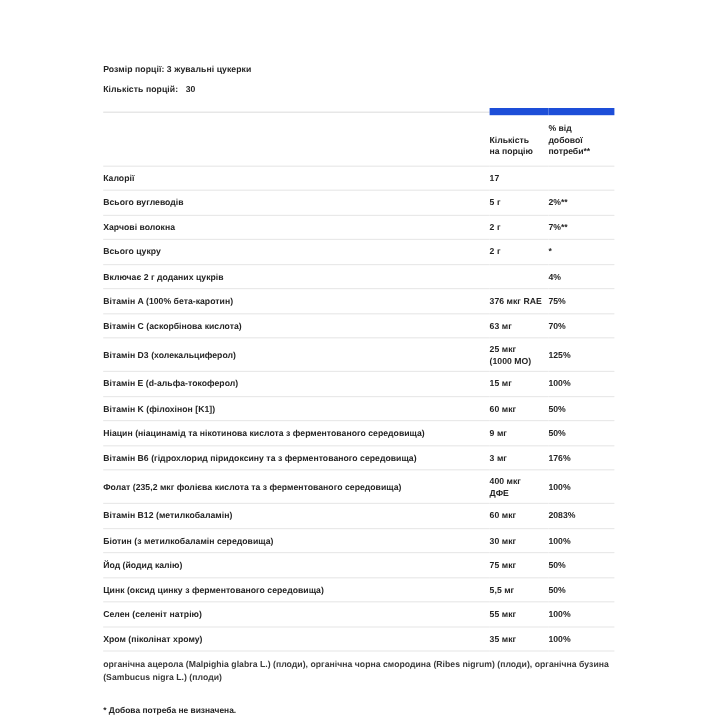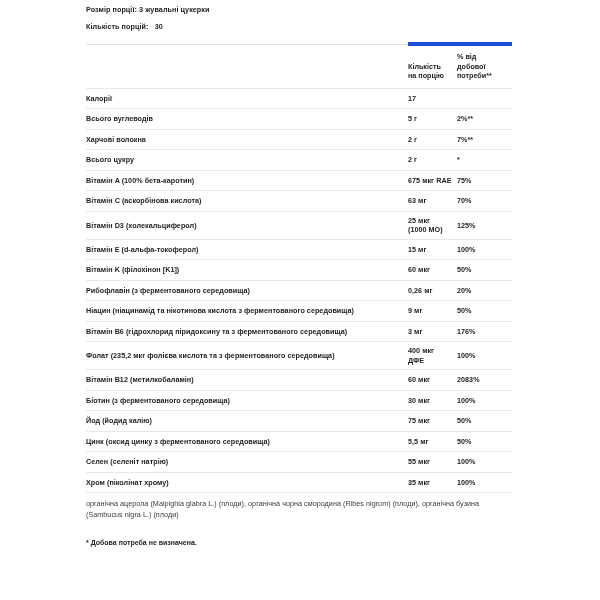--- a/index.html
+++ b/index.html
@@ -25,20 +25,21 @@
   .inner {
     margin: 0 auto;
     width: 426px;
     padding-left: 86px;
     padding-right: 88px;
     box-sizing: content-box;
   }
   
   .serving-block {
     padding-top: 3px;
+    margin-top: 48px;
   }
   .serving-line {
     font-size: 7.2px;
     font-weight: bold;
     line-height: 1.35;
     letter-spacing: 0.01em;
     color: #232323;
     margin: 0;
     padding: 2px 0 2px 0;
   }
@@ -62,40 +63,40 @@
   }
   .col-name  { width: 322px; }
   .col-amt   { width: 49px; }
   .col-dv    { width: 55px; }
 
   .nutri-table thead th {
     font-size: 7.2px;
     font-weight: bold;
     line-height: 1.32;
     color: #232323;
-    border-top: 4px solid #1d4ed8;
+    border-top: 6px solid #1d4ed8;
     padding: 6px 0 7px 0;
     vertical-align: bottom;
   }
   .nutri-table thead th.col-name { border-top: 1px solid #e2e2e2; }
 
   .nutri-table tbody td {
     font-size: 7.2px;
     font-weight: bold;
     line-height: 1.32;
     color: #232323;
     border-top: 1px solid #e9e9e9;
     padding: 5px 0 5px 0;
     letter-spacing: 0.005em;
   }
   .nutri-table tbody tr.tall td {
     padding: 4px 0 4px 0;
   }
   .nutri-table tbody tr.blend-detail td {
-    font-weight: normal;
+    font-weight: bold;
     color: #3a3a3a;
     padding: 6px 0 6px 0;
     line-height: 1.5;
   }
   .amt-multiline { line-height: 1.45; margin-top: 32px; }
 
   
   .footnotes {
     margin-top: 11px;
     font-size: 7.0px;
@@ -151,22 +152,27 @@
             <td class="col-name">Харчові волокна</td>
             <td class="col-amt">2 г</td>
             <td class="col-dv">7%**</td>
           </tr>
           <tr>
             <td class="col-name">Всього цукру</td>
             <td class="col-amt">2 г</td>
             <td class="col-dv">*</td>
           </tr>
           <tr>
+            <td class="col-name">Включає 2 г доданих цукрів</td>
+            <td class="col-amt"></td>
+            <td class="col-dv">4%</td>
+          </tr>
+          <tr>
             <td class="col-name">Вітамін A (100% бета-каротин)</td>
-            <td class="col-amt">675 мкг RAE</td>
+            <td class="col-amt">376 мкг RAE</td>
             <td class="col-dv">75%</td>
           </tr>
           <tr>
             <td class="col-name">Вітамін C (аскорбінова кислота)</td>
             <td class="col-amt">63 мг</td>
             <td class="col-dv">70%</td>
           </tr>
           <tr class="tall">
             <td class="col-name">Вітамін D3 (холекальциферол)</td>
             <td class="col-amt amt-multiline">25 мкг<br>(1000 МО)</td>
@@ -176,46 +182,41 @@
             <td class="col-name">Вітамін E (d-альфа-токоферол)</td>
             <td class="col-amt">15 мг</td>
             <td class="col-dv">100%</td>
           </tr>
           <tr>
             <td class="col-name">Вітамін K (філохінон [K1])</td>
             <td class="col-amt">60 мкг</td>
             <td class="col-dv">50%</td>
           </tr>
           <tr>
-            <td class="col-name">Рибофлавін (з ферментованого середовища)</td>
-            <td class="col-amt">0,26 мг</td>
-            <td class="col-dv">20%</td>
-          </tr>
-          <tr>
             <td class="col-name">Ніацин (ніацинамід та нікотинова кислота з ферментованого середовища)</td>
             <td class="col-amt">9 мг</td>
             <td class="col-dv">50%</td>
           </tr>
           <tr>
             <td class="col-name">Вітамін B6 (гідрохлорид піридоксину та з ферментованого середовища)</td>
             <td class="col-amt">3 мг</td>
             <td class="col-dv">176%</td>
           </tr>
           <tr class="tall">
             <td class="col-name">Фолат (235,2 мкг фолієва кислота та з ферментованого середовища)</td>
             <td class="col-amt amt-multiline">400 мкг<br>ДФЕ</td>
             <td class="col-dv">100%</td>
           </tr>
           <tr>
             <td class="col-name">Вітамін B12 (метилкобаламін)</td>
             <td class="col-amt">60 мкг</td>
             <td class="col-dv">2083%</td>
           </tr>
           <tr>
-            <td class="col-name">Біотин (з ферментованого середовища)</td>
+            <td class="col-name">Біотин (з метилкобаламін середовища)</td>
             <td class="col-amt">30 мкг</td>
             <td class="col-dv">100%</td>
           </tr>
           <tr>
             <td class="col-name">Йод (йодид калію)</td>
             <td class="col-amt">75 мкг</td>
             <td class="col-dv">50%</td>
           </tr>
           <tr>
             <td class="col-name">Цинк (оксид цинку з ферментованого середовища)</td>

